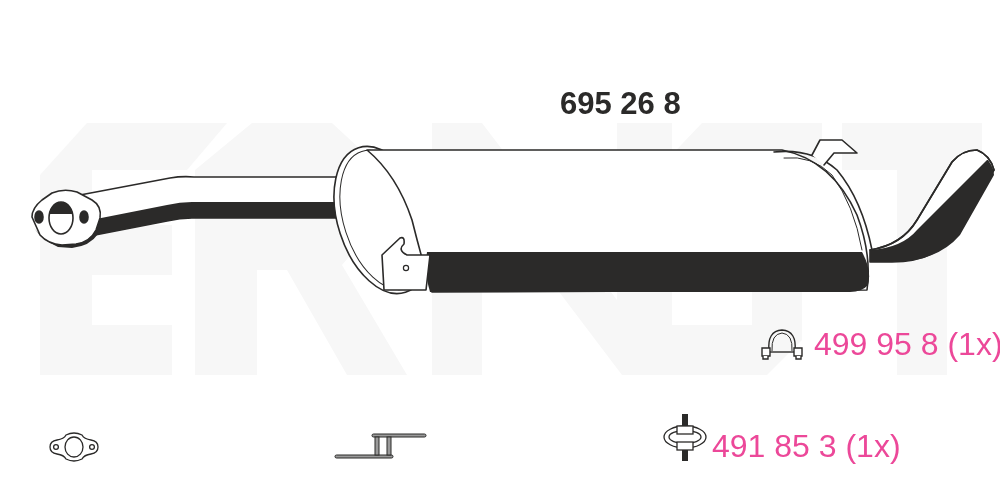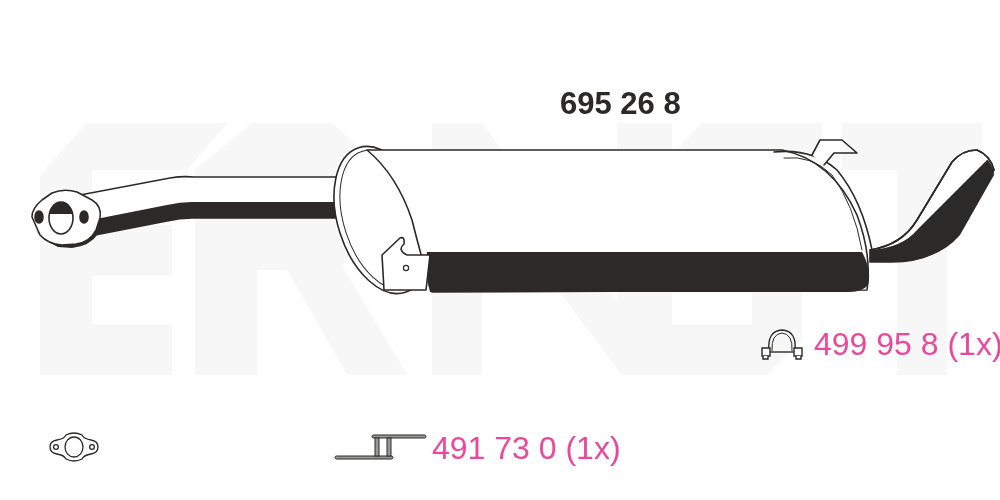--- a/index.html
+++ b/index.html
@@ -103,17 +103,29 @@
 
   <div class="accessory acc-bracket">
     <svg width="94" height="30" viewBox="0 0 94 30">
       <g fill="#9a9a9a" stroke="#2b2a29" stroke-width="1">
         <rect x="38" y="2" width="54" height="3" rx="1.5"></rect>
         <rect x="1" y="23" width="58" height="3" rx="1.5"></rect>
         <rect x="41" y="5" width="4" height="18"></rect>
         <rect x="53" y="5" width="4" height="18"></rect>
       </g>
     </svg>
-    <span class="label">491 73 0 (1x)</span>
   </div>
 
+  <div class="accessory acc-hanger">
+    <svg width="48" height="50" viewBox="0 0 48 50">
+      <g fill="none" stroke="#2b2a29" stroke-width="1.3">
+        <ellipse cx="23" cy="25" rx="21" ry="11"></ellipse>
+        <ellipse cx="23" cy="25" rx="16" ry="6.5"></ellipse>
+        <rect x="15" y="14" width="16" height="8" fill="#ffffff"></rect>
+        <rect x="15" y="30" width="16" height="8" fill="#ffffff"></rect>
+      </g>
+      <rect x="20" y="2" width="6" height="12" fill="#2b2a29"></rect>
+      <rect x="20" y="38" width="6" height="11" fill="#2b2a29"></rect>
+    </svg>
+    <span class="label">491 85 3 (1x)</span>
+  </div>
 
 </div>
 
 </body></html>

